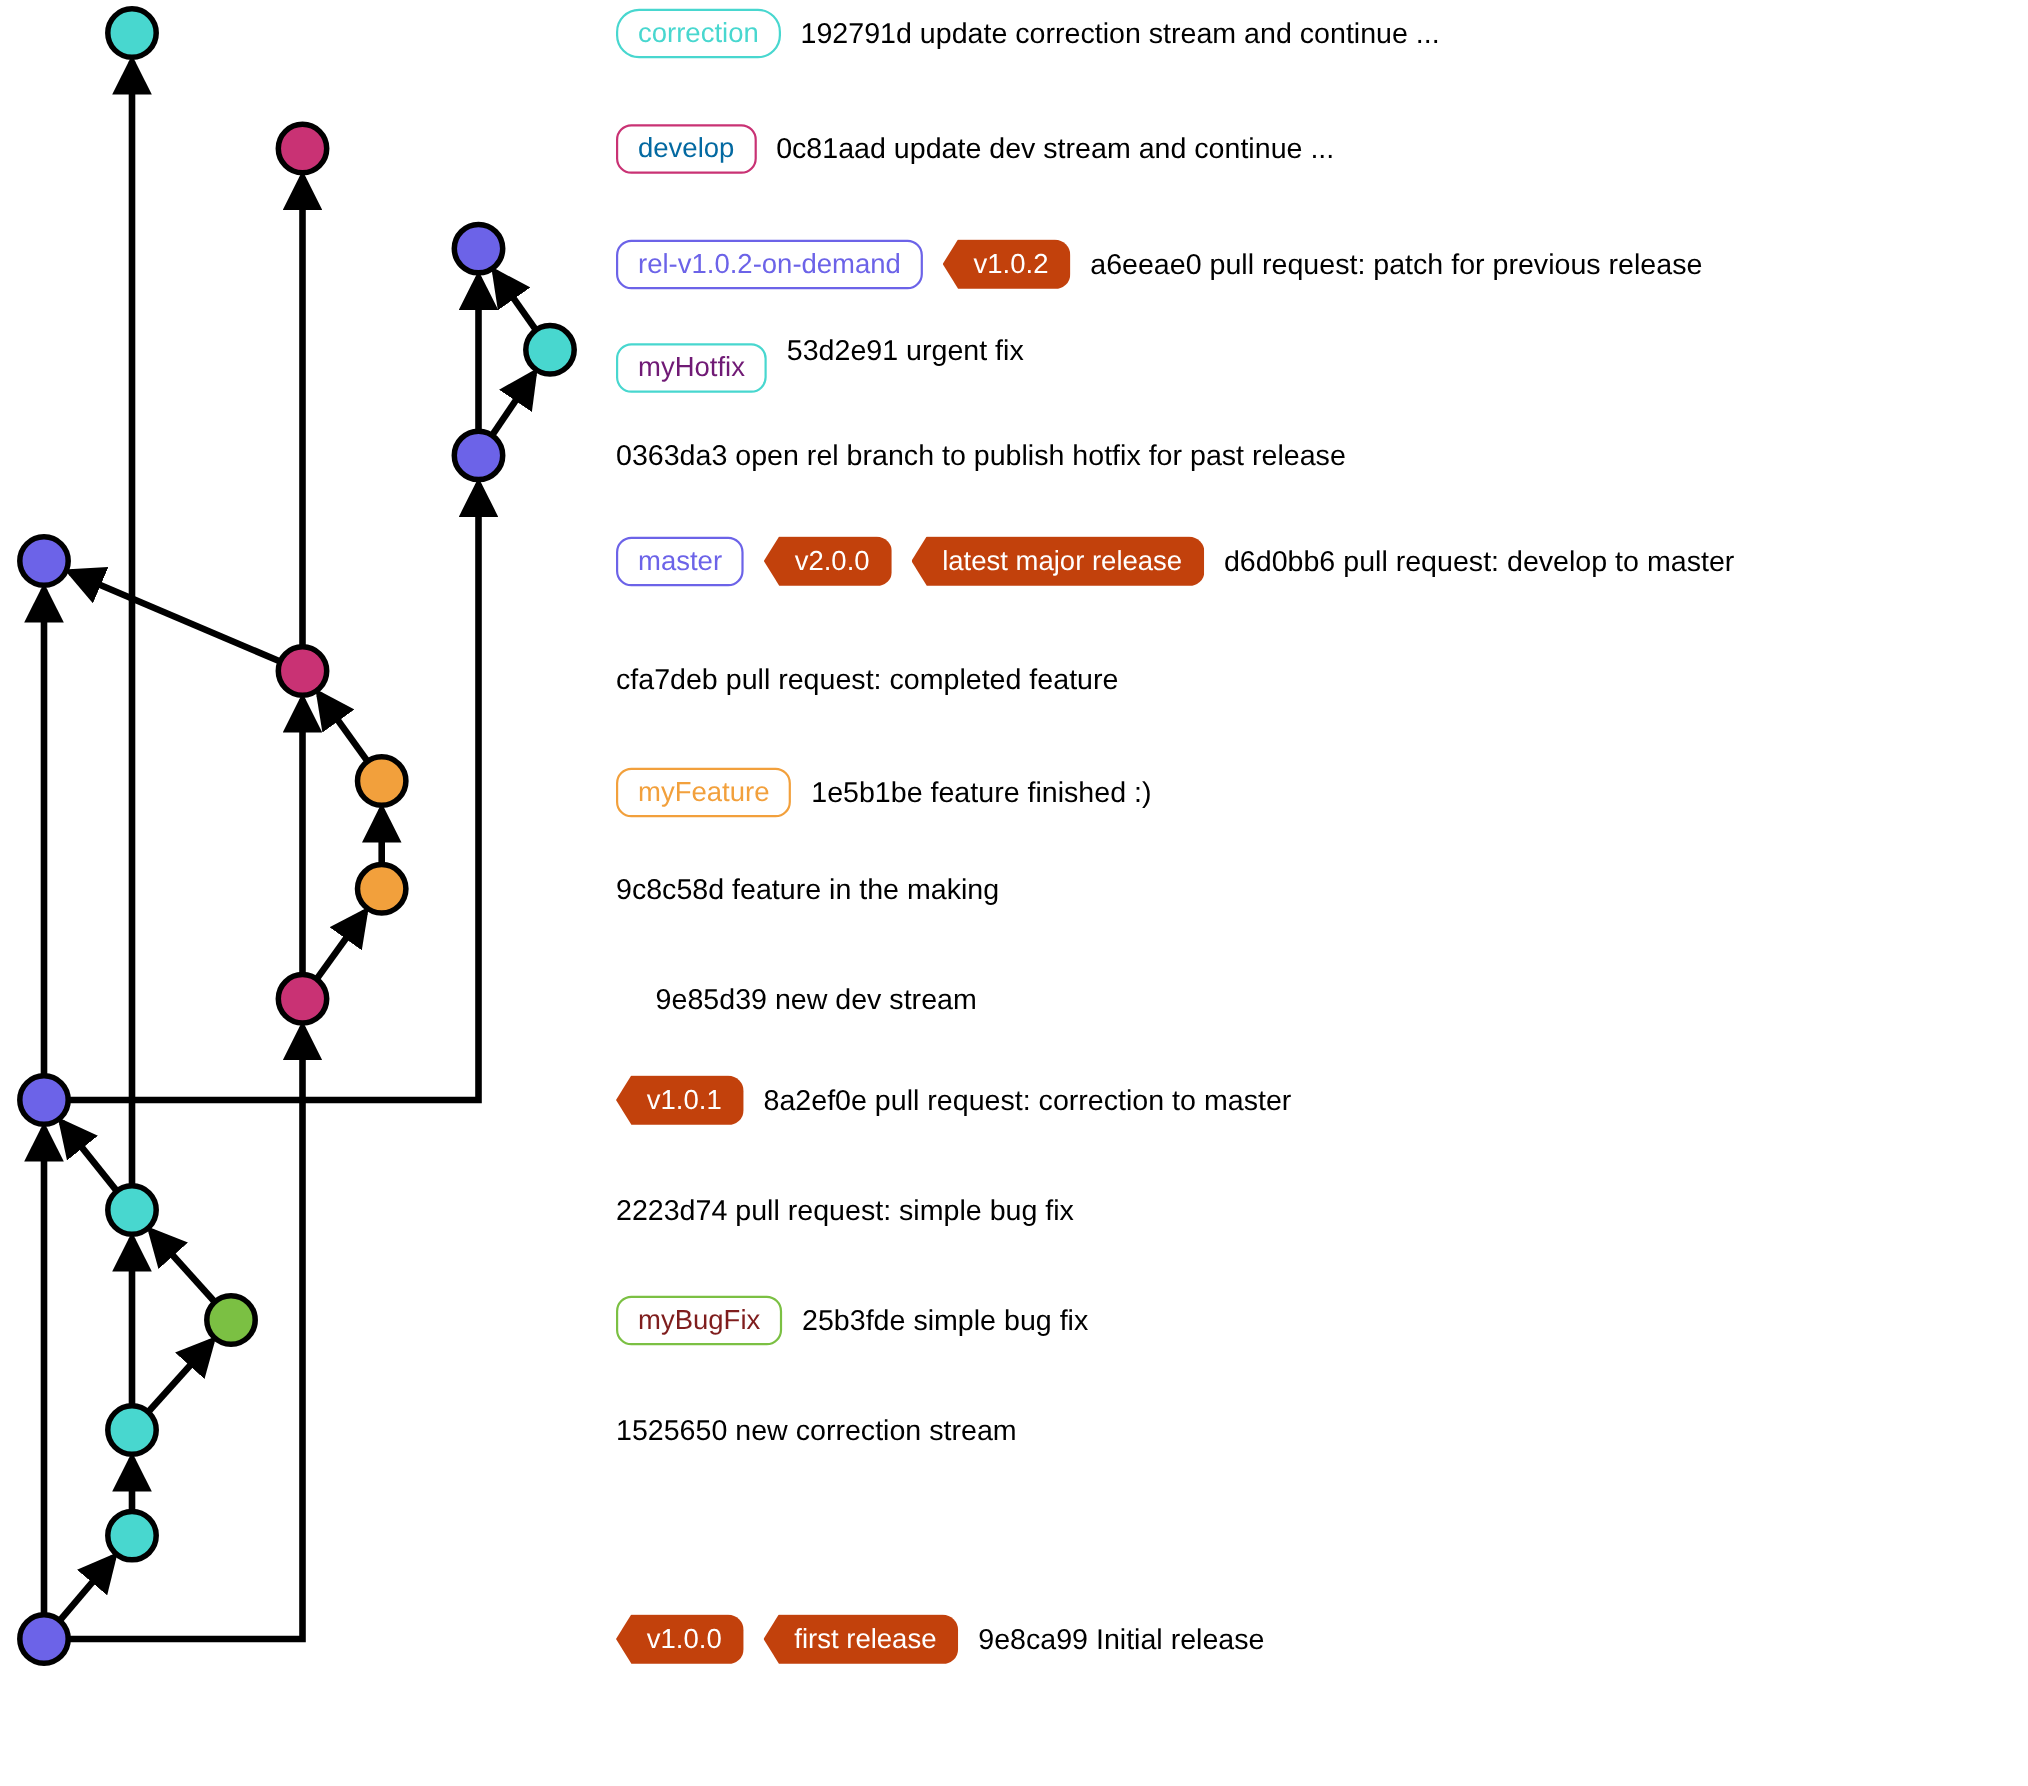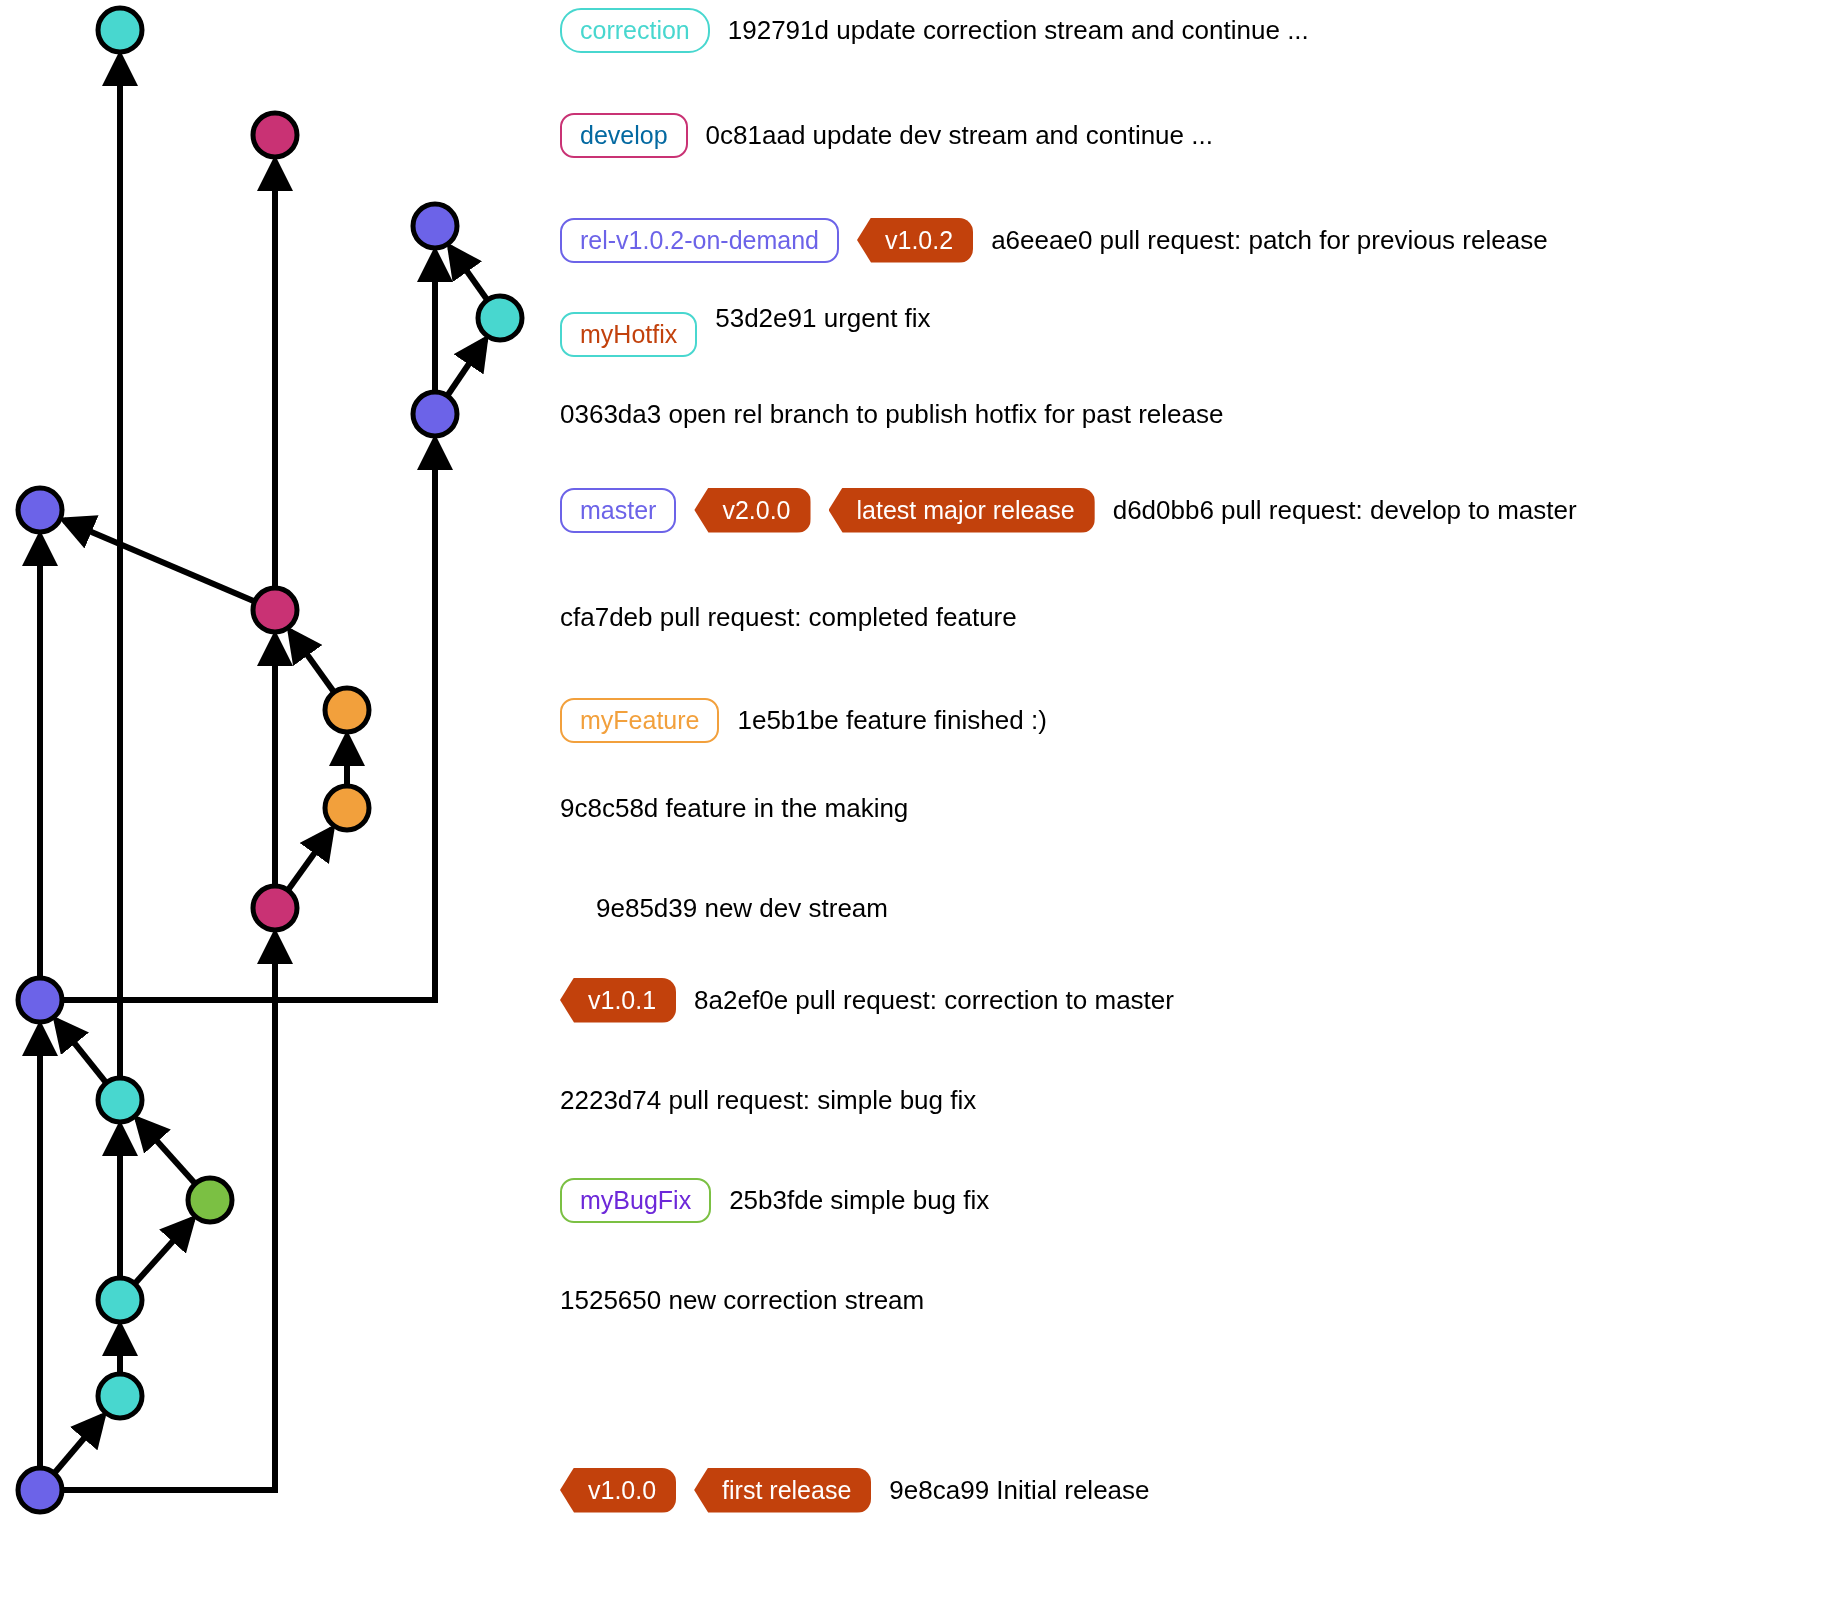--- a/index.html
+++ b/index.html
@@ -117,21 +117,21 @@
     <div class="row" style="top: 110px;">
       <span class="branch" style="border-color: rgb(201, 50, 116); color: #0369a1;">develop</span>
       <span class="msg">0c81aad update dev stream and continue ...</span>
     </div>
     <div class="row" style="top: 215px;">
       <span class="branch" style="border-color: rgb(108, 99, 232); color: rgb(108, 99, 232);">rel-v1.0.2-on-demand</span>
       <span class="tag">v1.0.2</span>
       <span class="msg">a6eeae0 pull request: patch for previous release</span>
     </div>
     <div class="row" style="top: 293px;">
-      <span class="branch" style="border-color: rgb(72, 215, 207); color: #c2410c; margin-top: 32px;">myHotfix</span>
+      <span class="branch" style="border-color: rgb(72, 215, 207); color: #701a75; margin-top: 32px;">myHotfix</span>
       <span class="msg">53d2e91 urgent fix</span>
     </div>
     <div class="row" style="top: 389px;">
       <span class="msg">0363da3 open rel branch to publish hotfix for past release</span>
     </div>
     <div class="row" style="top: 485px;">
       <span class="branch" style="border-color: rgb(108, 99, 232); color: rgb(108, 99, 232);">master</span>
       <span class="tag">v2.0.0</span>
       <span class="tag">latest major release</span>
       <span class="msg">d6d0bb6 pull request: develop to master</span>
@@ -150,21 +150,21 @@
       <span class="msg">9e85d39 new dev stream</span>
     </div>
     <div class="row" style="top: 975px;">
       <span class="tag">v1.0.1</span>
       <span class="msg">8a2ef0e pull request: correction to master</span>
     </div>
     <div class="row" style="top: 1075px;">
       <span class="msg">2223d74 pull request: simple bug fix</span>
     </div>
     <div class="row" style="top: 1175px;">
-      <span class="branch" style="border-color: rgb(123, 192, 67); color: #6d28d9;">myBugFix</span>
+      <span class="branch" style="border-color: rgb(123, 192, 67); color: #7f1d1d;">myBugFix</span>
       <span class="msg">25b3fde simple bug fix</span>
     </div>
     <div class="row" style="top: 1275px;">
       <span class="msg">1525650 new correction stream</span>
     </div>
     <div class="row" style="top: 1465px;">
       <span class="tag">v1.0.0</span>
       <span class="tag">first release</span>
       <span class="msg">9e8ca99 Initial release</span>
     </div>

